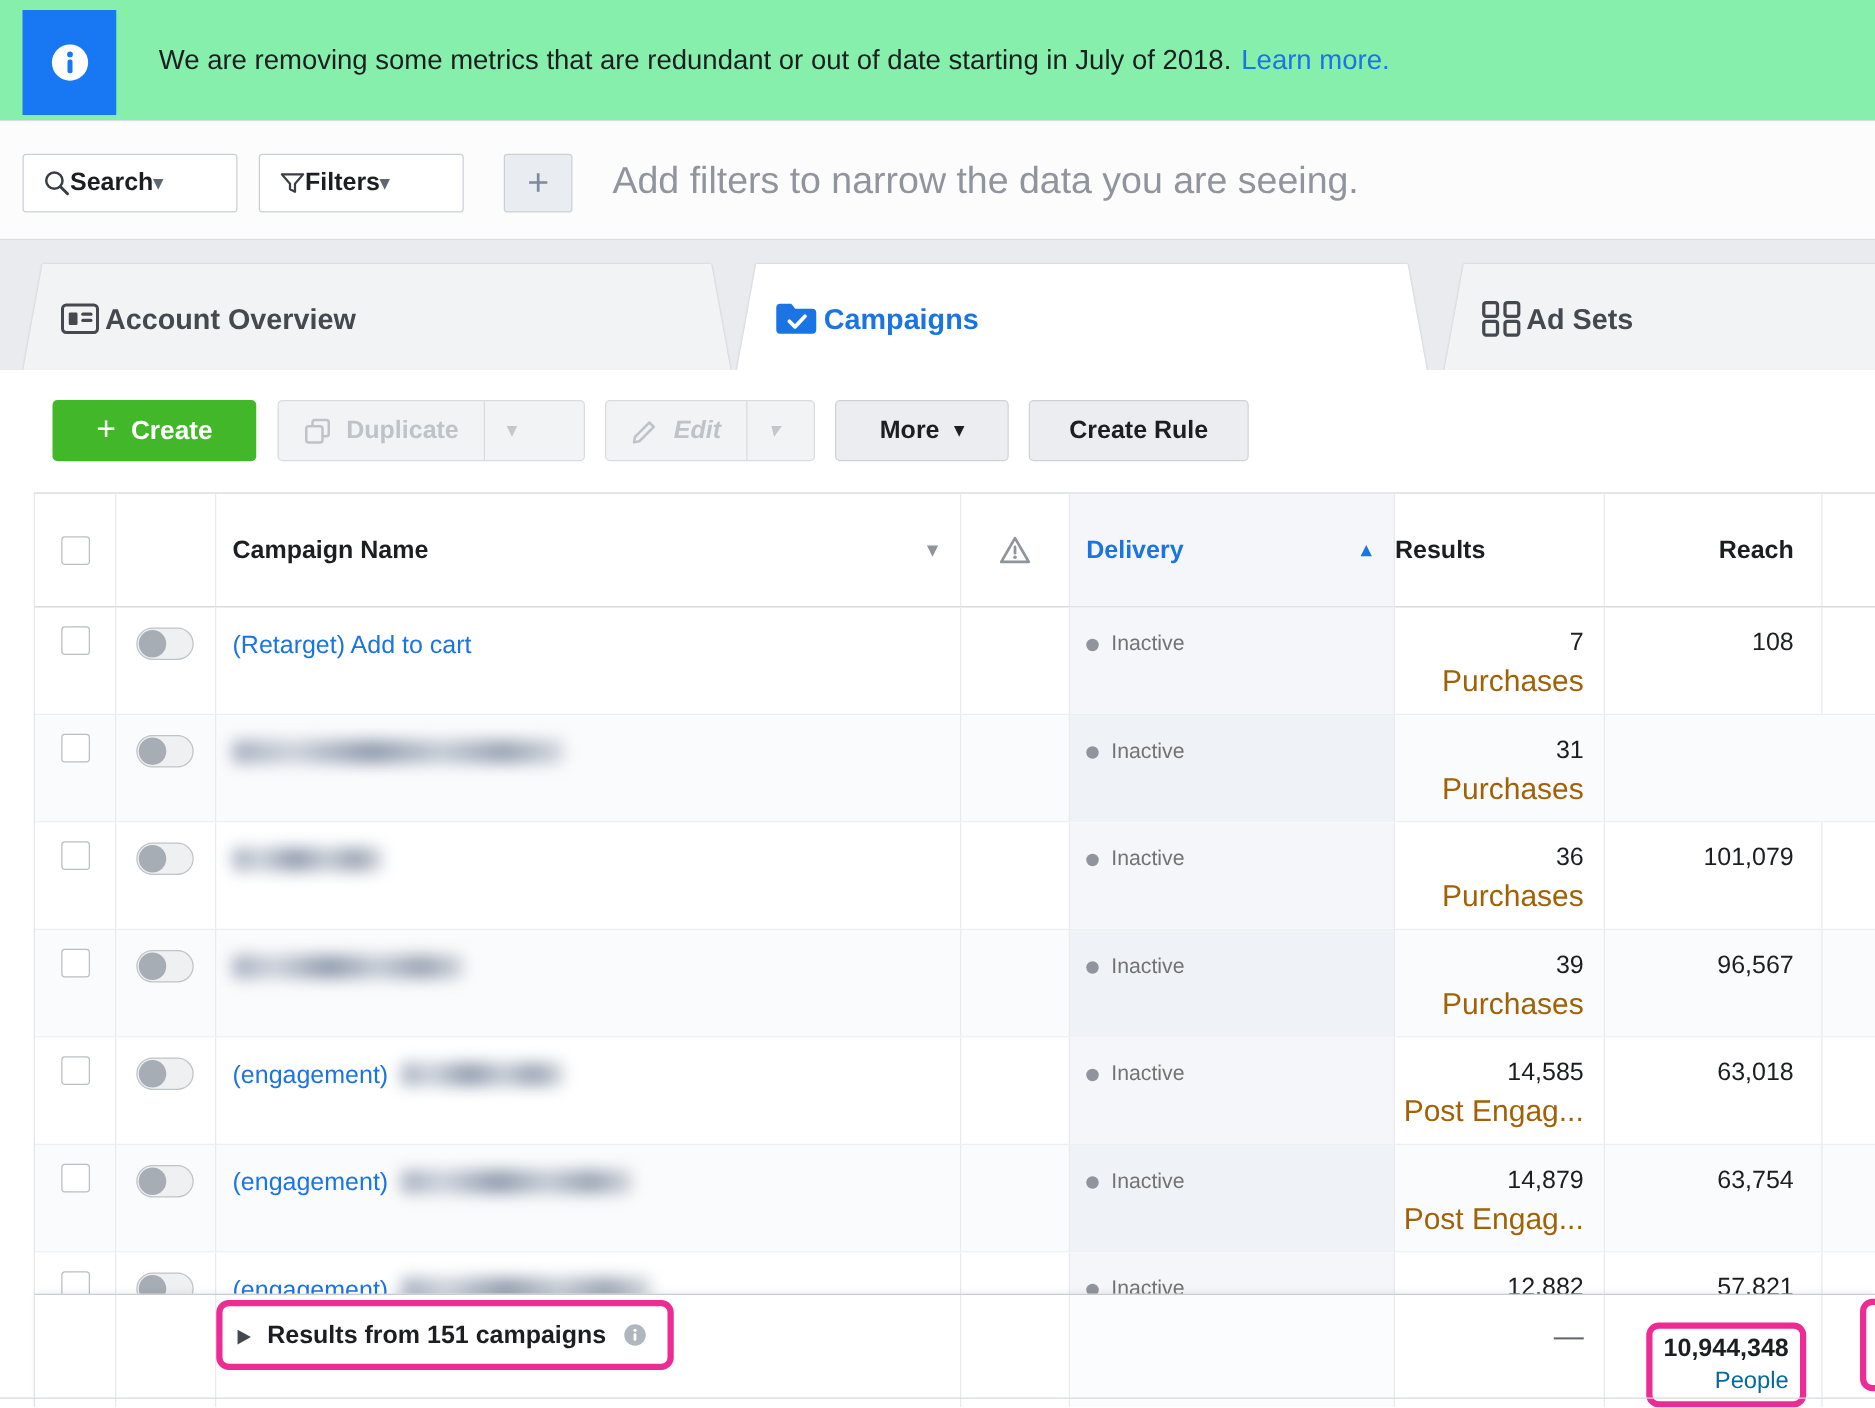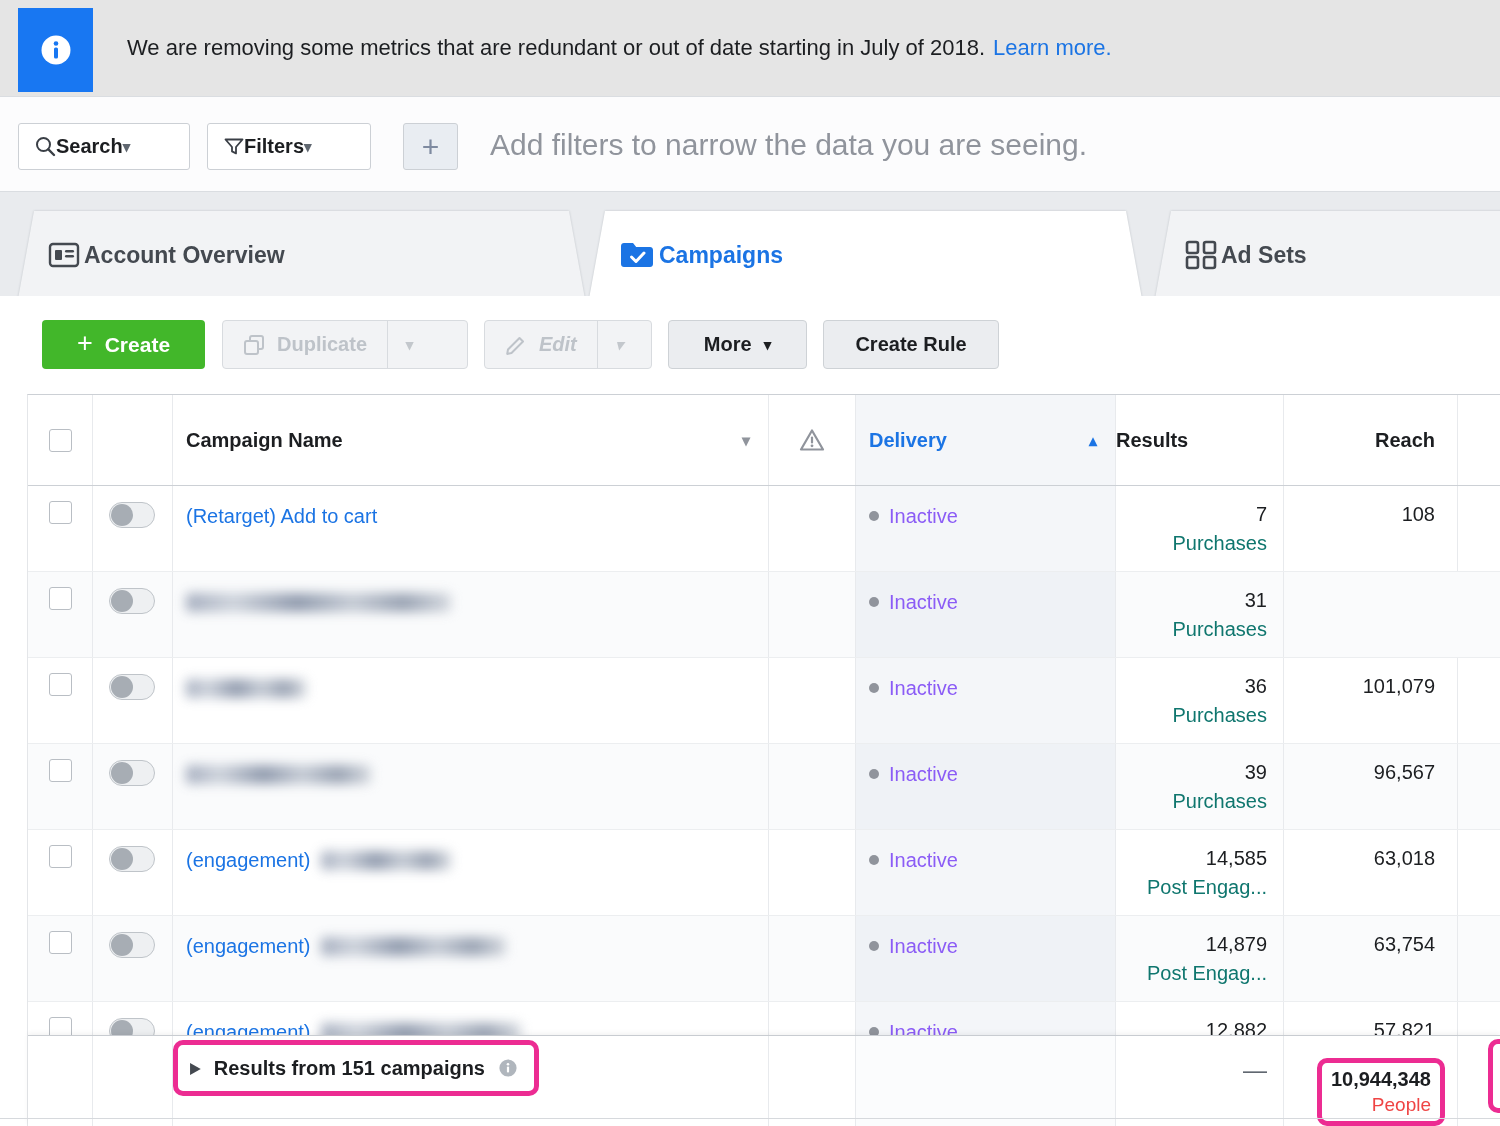--- a/index.html
+++ b/index.html
@@ -1,20 +1,20 @@
 <!DOCTYPE html>
 <html><head>
 <meta charset="utf-8">
 <style>
   * { margin:0; padding:0; box-sizing:border-box; }
   body { font-family:"Liberation Sans", sans-serif; background:#fff; }
   .screen { position:relative; width:1500px; height:1126px; overflow:hidden; background:#fff; color:#1c1e21; }
 
   
-  .banner { position:absolute; top:0; left:0; right:0; height:97px; background:#e5e5e5; border-bottom:1px solid #dadde1; }
+  .banner { position:absolute; top:0; left:0; right:0; height:97px; background:#86efac; border-bottom:1px solid #dadde1; }
   .banner-icon-box { position:absolute; left:18px; top:8px; width:75px; height:84px; background:#1877f2; display:flex; align-items:center; justify-content:center; }
   .banner-text { position:absolute; left:127px; top:0; height:96px; display:flex; align-items:center; font-size:22px; color:#1c1e21; }
   .banner-text a { color:#1b74e4; text-decoration:none; margin-left:8px; cursor:pointer; }
 
   
   .filterbar { position:absolute; top:97px; left:0; right:0; height:95px; background:#fcfcfd; border-bottom:1px solid #dadde1; }
   .fbtn { position:absolute; top:26px; height:47px; border:1px solid #ccd0d5; border-radius:3px; background:#fff; display:flex; align-items:center; gap:0; font-family:inherit; font-size:20px; font-weight:600; color:#1c1e21; cursor:pointer; padding:0 16px; }
   .caret { font-size:15px; color:#606770; line-height:1; }
   .btn-plus { position:absolute; left:403px; top:26px; width:55px; height:47px; background:#e9edf2; border:1px solid #ccd0d5; border-radius:3px; font-size:30px; color:#7e8aa0; display:flex; align-items:center; justify-content:center; cursor:pointer; font-family:inherit; }
   .filter-ph { position:absolute; left:490px; top:0; height:95px; display:flex; align-items:center; font-size:30px; color:#90949c; }
@@ -57,24 +57,24 @@
   .trow { display:grid; grid-template-columns:var(--cols); height:86px; border-bottom:1px solid #eceef0; background:#fff; }
   .trow:nth-child(even) { background:#fafbfc; }
   .trow:nth-child(even) .c-delivery { background:#eff2f6; }
   .trow .c-check { display:flex; justify-content:center; align-items:flex-start; padding-top:15px; }
   .trow .c-toggle { padding:16px 0 0 16px; }
   .trow .c-name { padding:19px 20px 0 13px; font-size:20px; white-space:nowrap; overflow:hidden; }
   .trow .c-delivery { padding:19px 0 0 13px; display:flex; align-items:flex-start; }
   .trow .c-results { padding:17px 16px 0 0; display:flex; flex-direction:column; align-items:flex-end; }
   .trow .c-reach { padding:17px 22px 0 0; display:flex; flex-direction:column; align-items:flex-end; }
   .val { font-size:20px; color:#1c1e21; }
-  .sub { font-size:20px; color:#0f766e; margin-top:6px; }
+  .sub { font-size:24px; color:#a16207; margin-top:6px; }
   .name-link { color:#1b74e4; text-decoration:none; cursor:pointer; }
   .dot { width:10px; height:10px; border-radius:50%; background:#90949c; margin:6px 10px 0 0; flex:none; }
-  .status { font-size:20px; color:#8b5cf6; }
+  .status { font-size:17px; color:#737373; }
   .checkbox { width:23px; height:23px; border:1px solid #b9bec4; border-radius:3px; background:#fff; display:inline-block; cursor:pointer; }
   .toggle { width:46px; height:26px; border-radius:13px; background:#eef0f2; border:1px solid #bfc4c9; position:relative; display:inline-block; cursor:pointer; }
   .knob { position:absolute; left:1px; top:1px; width:22px; height:22px; border-radius:50%; background:#a7adb4; }
   .blur-chunk { display:inline-block; height:19px; border-radius:4px;
     background:linear-gradient(90deg,#96a0b4,#c6ccd6 18%,#7e8aa0 42%,#bcc3ce 63%,#8893a6 82%,#cfd4db);
     filter:blur(6px); opacity:.85; vertical-align:-3px; }
 
   
   .tfoot { position:absolute; left:0; right:0; bottom:0; height:91px; background:#fff; border-top:1px solid #c8ccd1; box-shadow:0 -2px 5px rgba(0,0,0,.05); display:grid; grid-template-columns:var(--cols); z-index:3; }
   .tfoot .cell { border-right:1px solid #e8eaed; }
@@ -82,21 +82,21 @@
   .hl { border:5px solid #ec2c92; border-radius:10px; }
   .tfoot .c-name { display:flex; align-items:flex-start; }
   .summary-box { margin-top:4px; height:56px; display:inline-flex; align-items:center; gap:13px; padding:0 16px 0 12px; background:#fff; }
   .expander { font-size:14px; color:#444950; transform:scaleY(1.1); cursor:pointer; }
   .summary-text { font-size:20px; font-weight:700; color:#1c1e21; white-space:nowrap; }
   .tfoot .c-results { display:flex; justify-content:flex-end; padding:20px 16px 0 0; }
   .dash { font-size:24px; color:#606770; }
   .tfoot .c-reach { display:flex; justify-content:flex-end; align-items:flex-end; padding-right:12px; }
   .reach-box { margin-top:3px; display:flex; flex-direction:column; align-items:flex-end; padding:5px 9px; }
   .reach-num { font-size:20px; font-weight:700; color:#1c1e21; }
-  .reach-sub { font-size:19px; color:#ef4444; margin-top:3px; }
+  .reach-sub { font-size:19px; color:#0369a1; margin-top:3px; }
   .tfoot .c-extra { padding-top:3px; }
   .sliver { margin-left:30px; width:70px; height:74px; }
   .bottom-line { position:absolute; left:0; right:0; top:1118px; height:1px; background:#d6d9dd; z-index:6; }
 </style>
 </head>
 <body>
 
 <div class="screen">
 
   <div class="banner">

